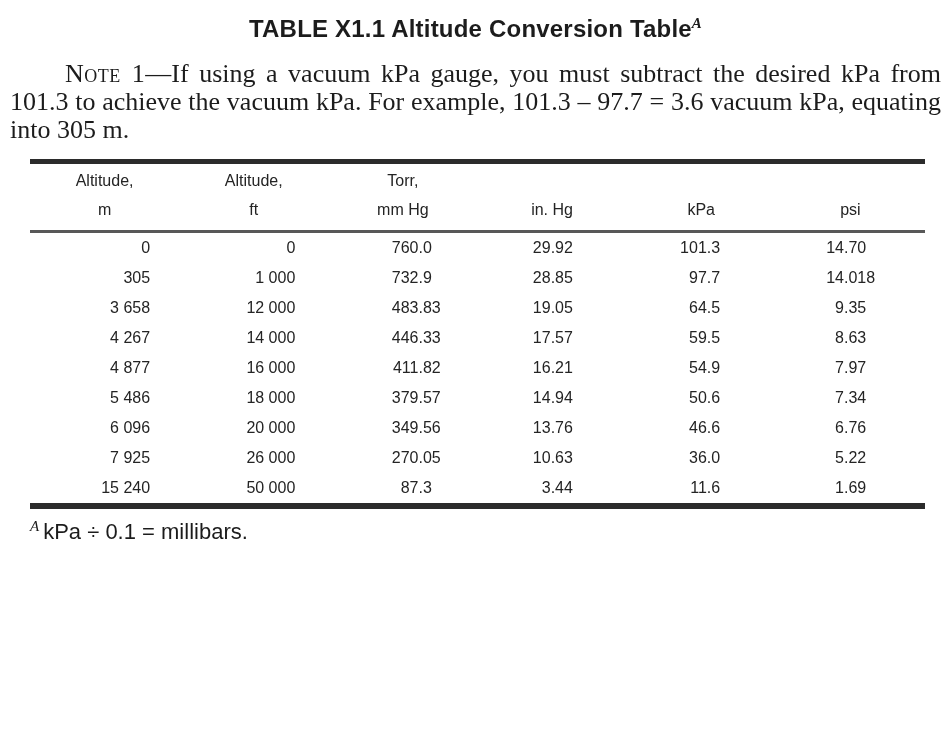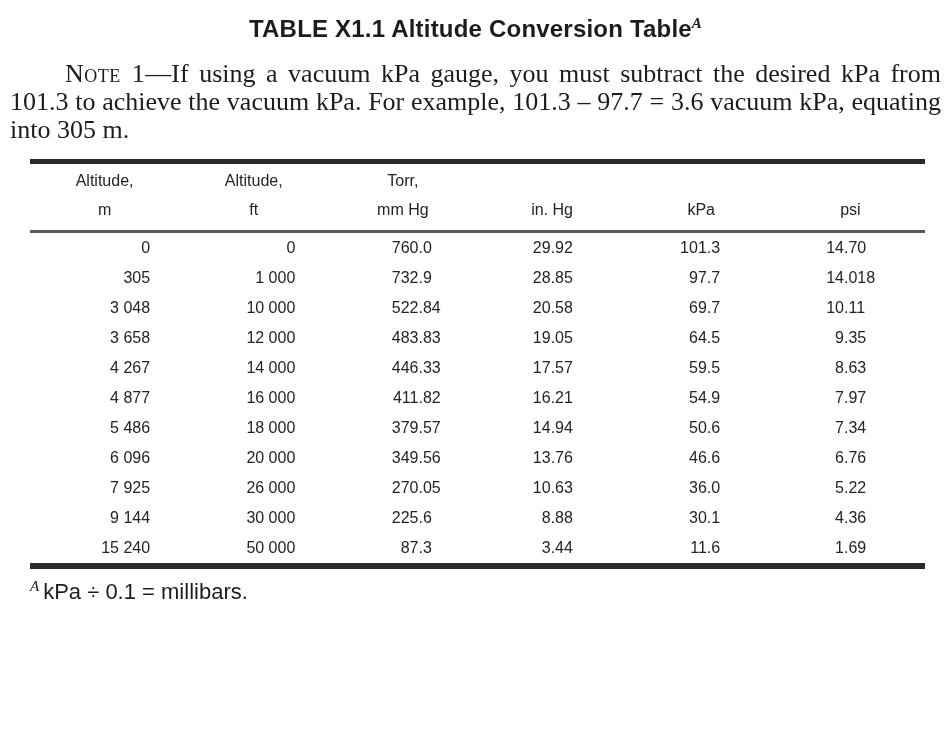--- a/index.html
+++ b/index.html
@@ -151,28 +151,20 @@
         </tr>
         <tr>
           <td><span>305</span></td>
           <td><span>1 000</span></td>
           <td><span>732</span><span class="frac" style="width: 34px;">.9</span></td>
           <td><span>28</span><span class="frac" style="width: 34px;">.85</span></td>
           <td><span>97</span><span class="frac" style="width: 21px;">.7</span></td>
           <td><span>14</span><span class="frac" style="width: 47px;">.018</span></td>
         </tr>
         <tr>
-          <td><span>3 048</span></td>
-          <td><span>10 000</span></td>
-          <td><span>522</span><span class="frac" style="width: 34px;">.84</span></td>
-          <td><span>20</span><span class="frac" style="width: 34px;">.58</span></td>
-          <td><span>69</span><span class="frac" style="width: 21px;">.7</span></td>
-          <td><span>10</span><span class="frac" style="width: 47px;">.11</span></td>
-        </tr>
-        <tr>
           <td><span>3 658</span></td>
           <td><span>12 000</span></td>
           <td><span>483</span><span class="frac" style="width: 34px;">.83</span></td>
           <td><span>19</span><span class="frac" style="width: 34px;">.05</span></td>
           <td><span>64</span><span class="frac" style="width: 21px;">.5</span></td>
           <td><span>9</span><span class="frac" style="width: 47px;">.35</span></td>
         </tr>
         <tr>
           <td><span>4 267</span></td>
           <td><span>14 000</span></td>
@@ -207,28 +199,20 @@
         </tr>
         <tr>
           <td><span>7 925</span></td>
           <td><span>26 000</span></td>
           <td><span>270</span><span class="frac" style="width: 34px;">.05</span></td>
           <td><span>10</span><span class="frac" style="width: 34px;">.63</span></td>
           <td><span>36</span><span class="frac" style="width: 21px;">.0</span></td>
           <td><span>5</span><span class="frac" style="width: 47px;">.22</span></td>
         </tr>
         <tr>
-          <td><span>9 144</span></td>
-          <td><span>30 000</span></td>
-          <td><span>225</span><span class="frac" style="width: 34px;">.6</span></td>
-          <td><span>8</span><span class="frac" style="width: 34px;">.88</span></td>
-          <td><span>30</span><span class="frac" style="width: 21px;">.1</span></td>
-          <td><span>4</span><span class="frac" style="width: 47px;">.36</span></td>
-        </tr>
-        <tr>
           <td><span>15 240</span></td>
           <td><span>50 000</span></td>
           <td><span>87</span><span class="frac" style="width: 34px;">.3</span></td>
           <td><span>3</span><span class="frac" style="width: 34px;">.44</span></td>
           <td><span>11</span><span class="frac" style="width: 21px;">.6</span></td>
           <td><span>1</span><span class="frac" style="width: 47px;">.69</span></td>
         </tr>
       </tbody>
   </table>
 

